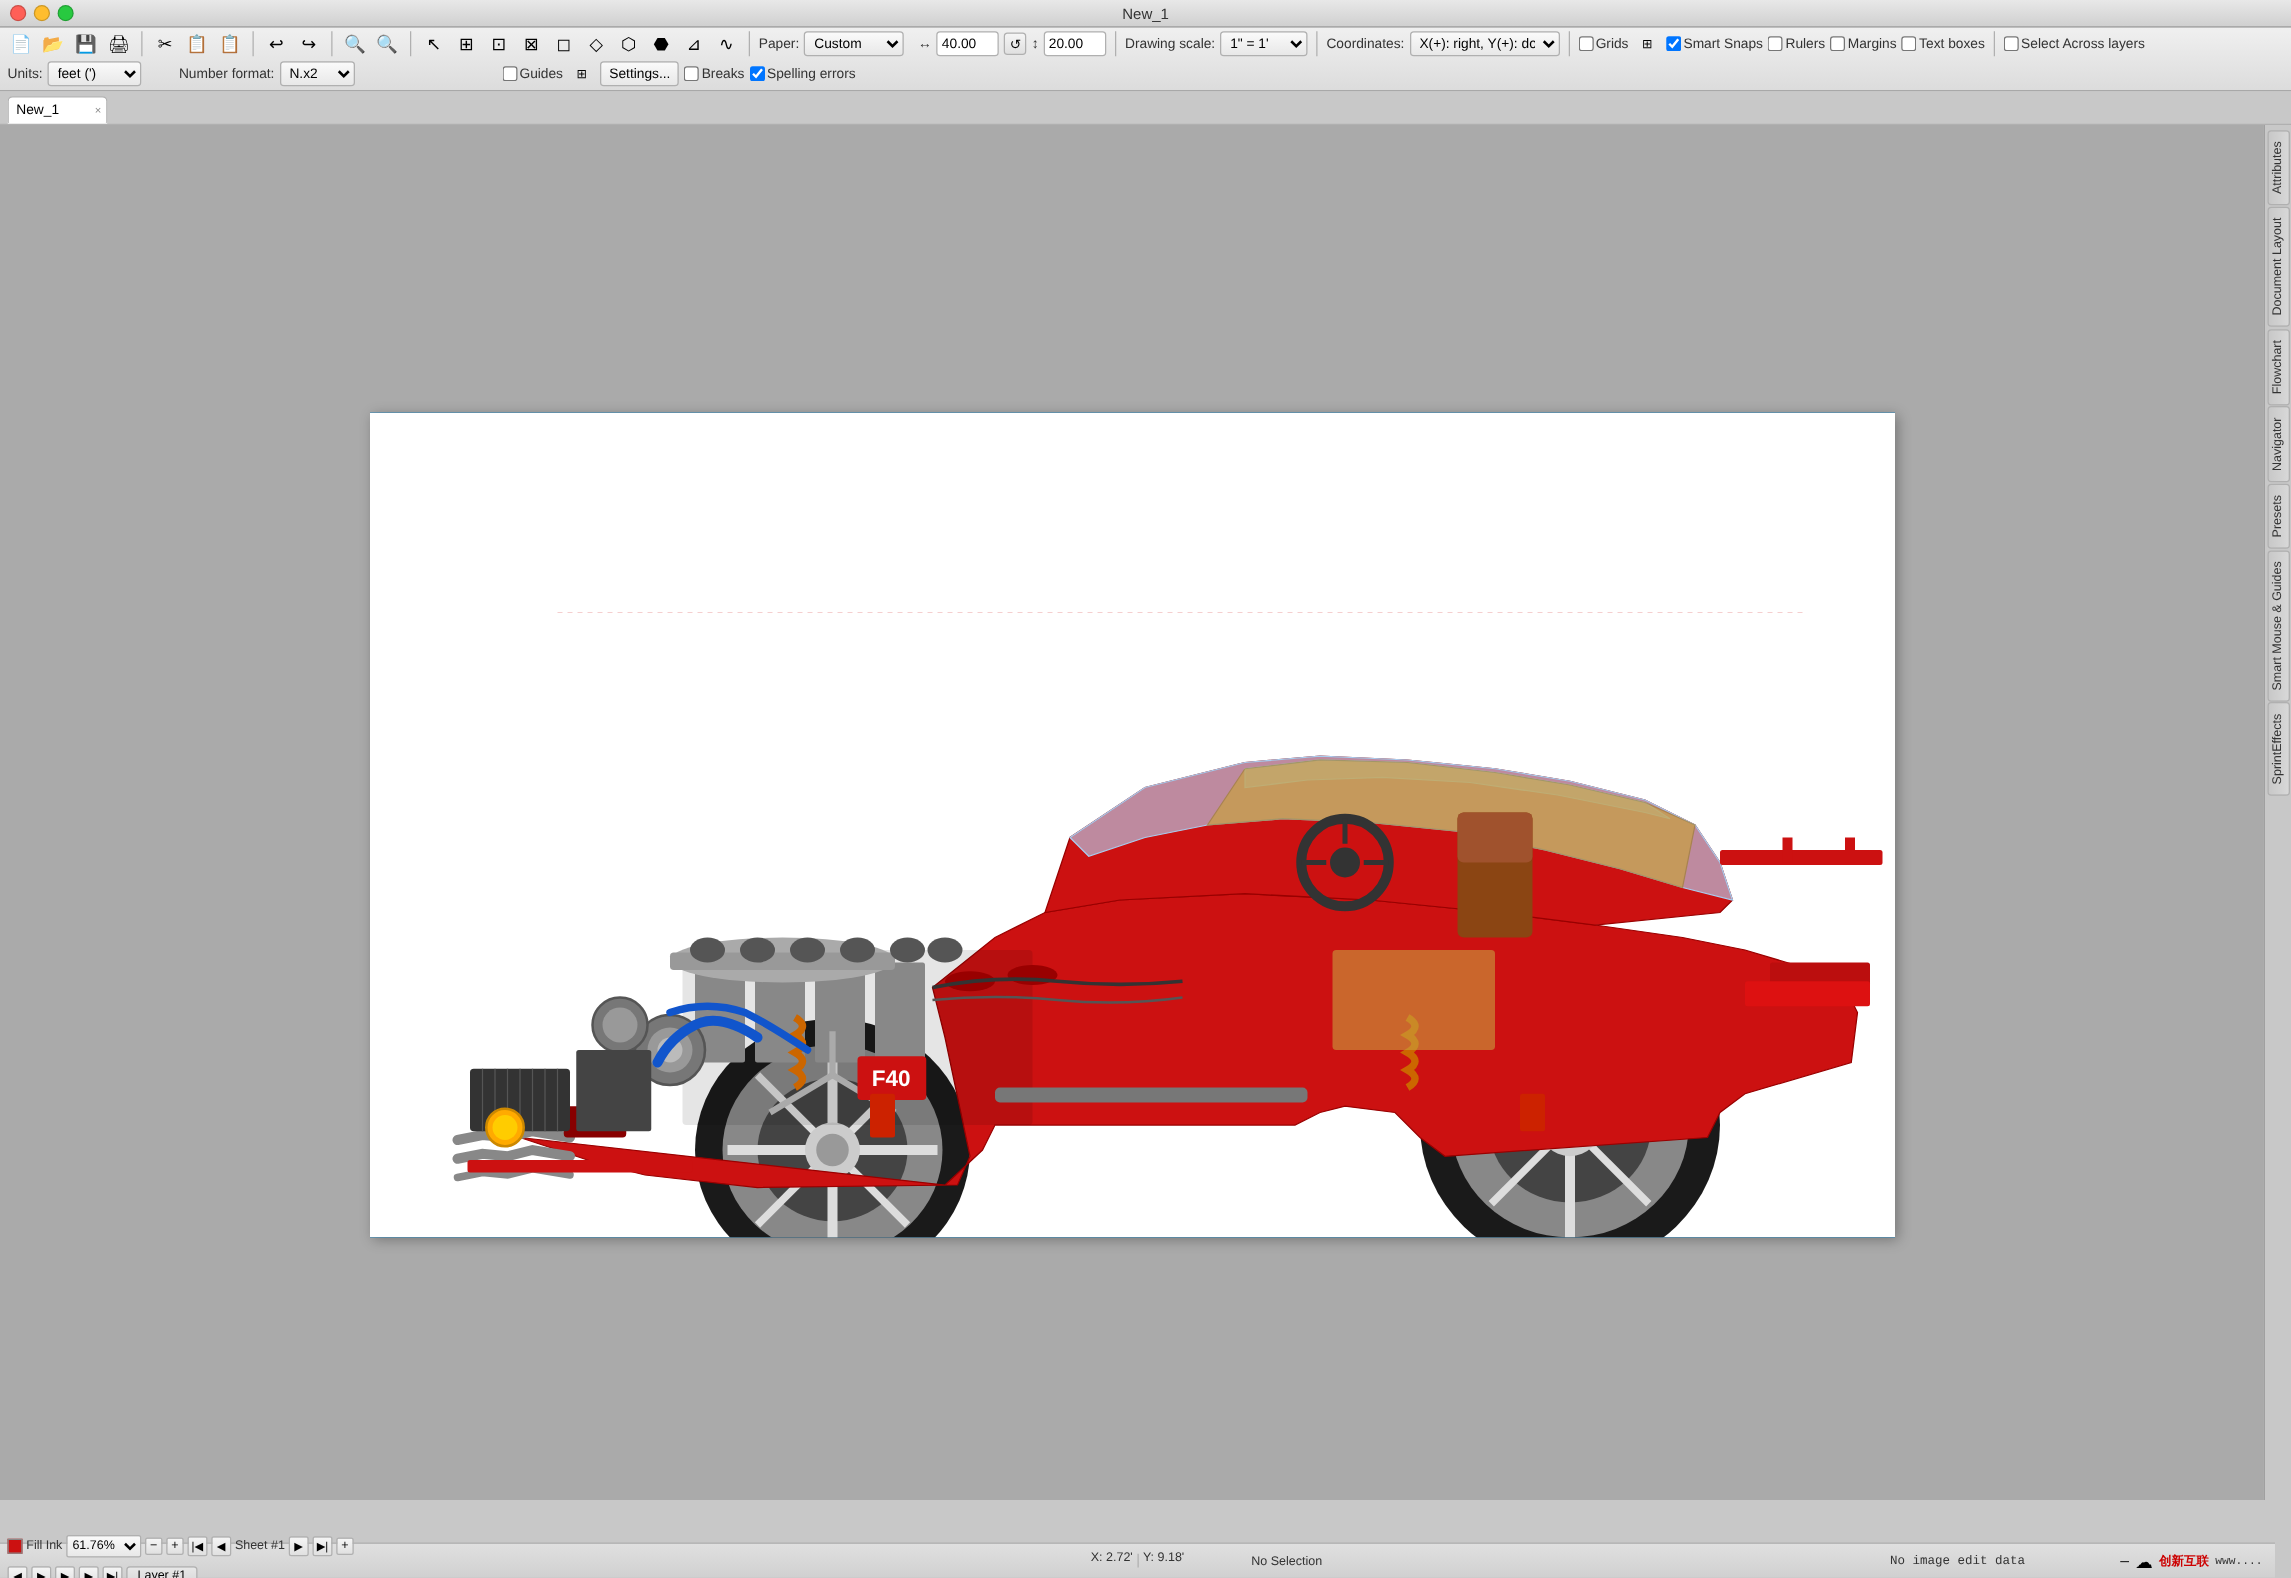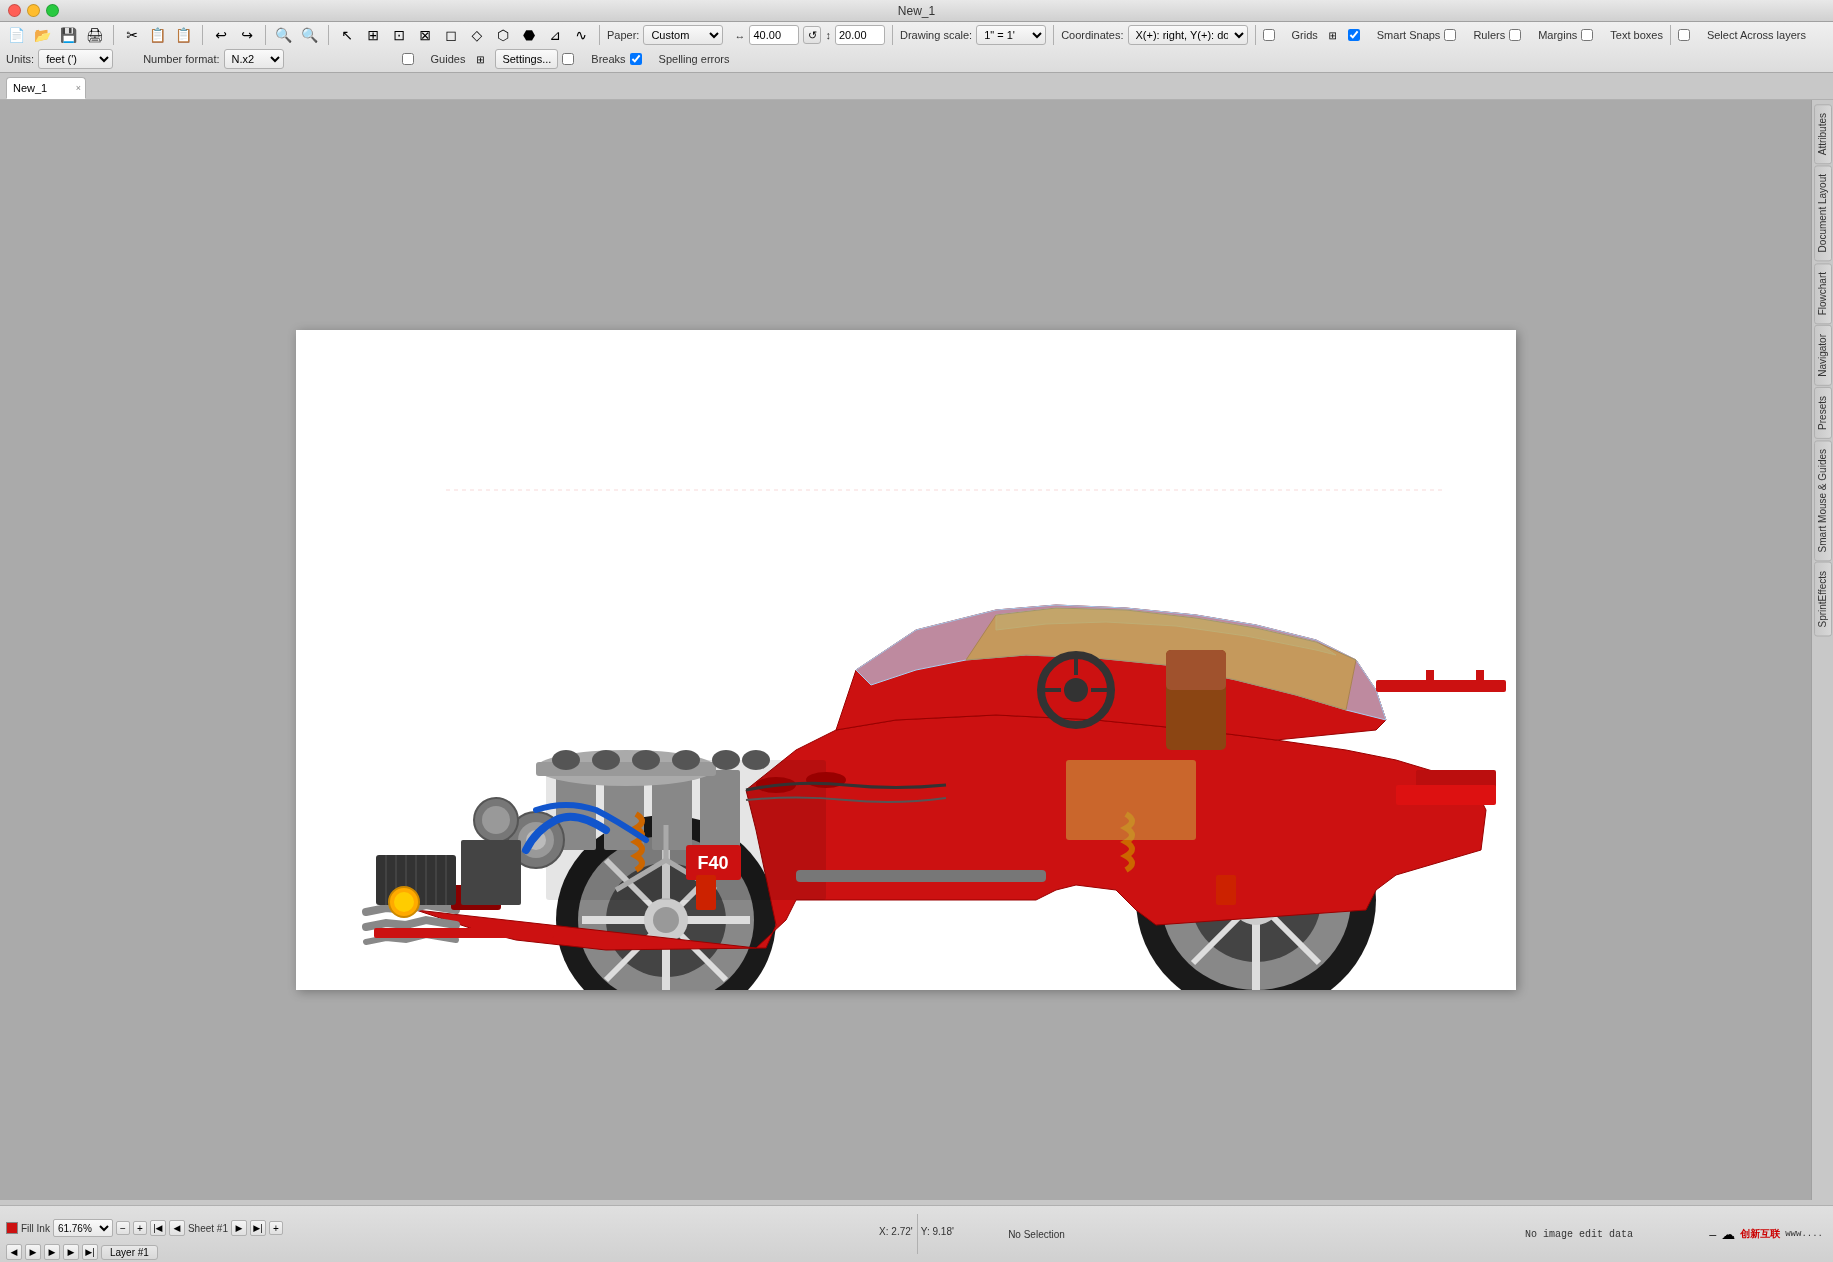--- a/index.html
+++ b/index.html
@@ -41,21 +41,21 @@
     }
     .toolbar-row {
       display: flex;
       align-items: center;
       gap: 4px;
       height: 22px;
     }
     .toolbar-row + .toolbar-row { margin-top: 2px; }
 
     .label { font-size: 11px; color: #333; white-space: nowrap; }
-    .checkbox-label { display: flex; gap: 17px; font-size: 11px; color: #333; white-space: nowrap; }
+    .checkbox-label { display: flex; gap: 2px; font-size: 11px; color: #333; white-space: nowrap; }
     .checkbox-label input[type=checkbox] { width: 12px; height: 12px; }
 
     
     .tab-bar {
       background: #c8c8c8;
       border-bottom: 1px solid #b0b0b0;
       display: flex;
       align-items: flex-end;
       padding: 4px 0 0 6px;
       gap: 2px;
@@ -439,21 +439,21 @@
           <circle cx="108" cy="572" r="10" fill="#ffcc00"></circle>
 
         </g>
 
         <line x1="150" y1="160" x2="1150" y2="160" stroke="#cc0000" stroke-width="0.5" stroke-dasharray="4,4" opacity="0.3"></line>
       </svg>
     </div>
   </div>
 </div>
 
-<div class="status-bar" style="position:absolute; bottom:0; left:0; right:0; height:57px;align-items:flex-end;">
+<div class="status-bar" style="position:absolute; bottom:0; left:0; right:13px; height:28px;">
   <div style="display:flex; flex-direction:column; gap:2px;">
     <div class="status-row">
       <div style="width:12px; height:12px; background:#cc1111; border:1px solid #888;"></div>
       <span class="status-text">Fill Ink</span>
       <select class="status-select" style="width:60px;">
         <option>61.76%</option>
       </select>
       <div class="small-icon-btn">−</div>
       <div class="small-icon-btn">+</div>
       <div class="nav-btn">|◀</div>

